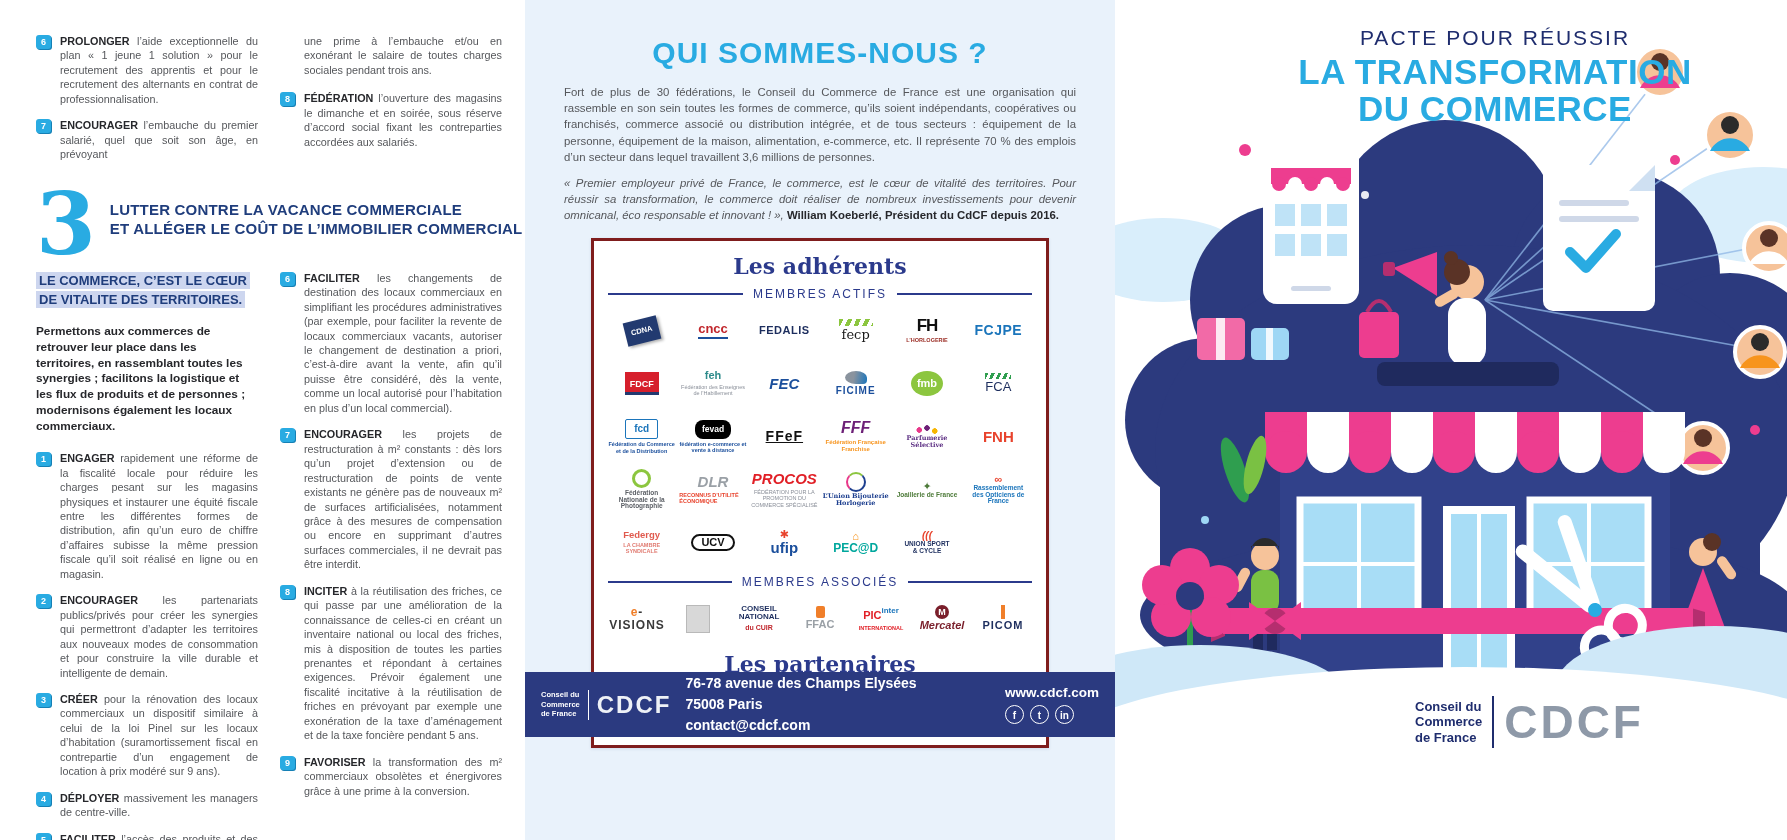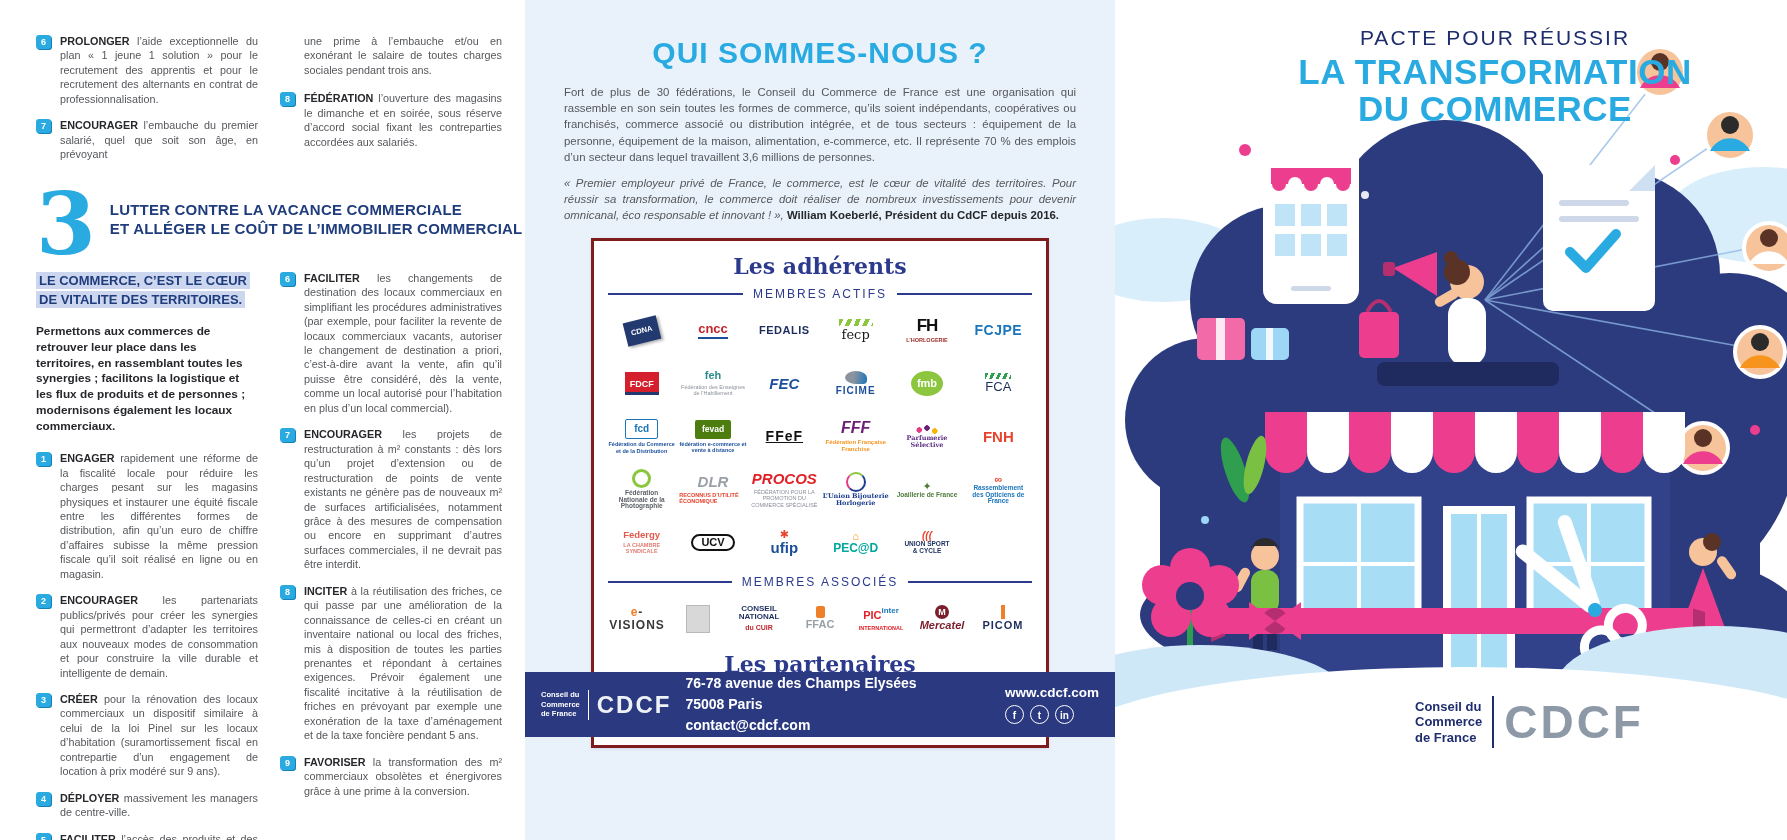--- a/index.html
+++ b/index.html
@@ -49,21 +49,21 @@
   .lgc-fdcf .lab{background:#d61f2c;color:#fff;padding:8px 5px 3px 5px;font-size:9px;border-bottom:3px solid #223a70;}
   .lgc-feh .lab{color:#2e8b8b;font-size:11px;}
   .lgc-fec .lab{color:#1b4f9c;font-size:15px;font-style:italic;font-weight:900;}
   .lgc-ficime .deco{width:22px;height:13px;border-radius:50% 50% 4px 50%;background:linear-gradient(100deg,#8a939e 40%,#1b75bb);margin-bottom:2px;}
   .lgc-ficime .lab{color:#1b4f9c;font-size:10px;letter-spacing:1px;}
   .lgc-fmb .lab{background:#8cc63f;color:#fff;border-radius:50%;padding:7px 6px;font-size:11px;font-weight:800;}
   .lgc-fca .deco{width:26px;height:6px;background:repeating-linear-gradient(115deg,#2f9e4f 0 3px,transparent 3px 6px);margin-bottom:1px;}
   .lgc-fca .lab{color:#1d2e5e;font-size:13px;font-weight:400;}
   .lgc-fcd .lab{color:#1b75bb;border:1.5px solid #1b75bb;border-radius:2px;padding:4px 8px;font-size:10px;}
   .lgc-fcd .cap{color:#1b4f9c;font-weight:bold;}
-  .lgc-fevad .lab{background:#4d7c0f;color:#fff;padding:5px 7px;border-radius:2px;font-size:8.5px;}
+  .lgc-fevad .lab{background:#000000;color:#fff;padding:5px 7px;border-radius:8px;font-size:8.5px;}
   .lgc-fevad .cap{color:#1b4f9c;font-weight:bold;}
   .lgc-ffef .lab{color:#111;font-size:14px;font-weight:900;letter-spacing:1px;text-decoration:underline;}
   .lgc-fff .lab{color:#6d2077;font-size:16px;font-weight:900;font-style:italic;}
   .lgc-fff .cap{color:#f7941d;font-size:6px;font-weight:bold;}
   .lgc-parf .deco{width:26px;height:10px;background:radial-gradient(circle at 20% 50%,#e8388a 2.5px,transparent 3px),radial-gradient(circle at 50% 30%,#6d2077 2.5px,transparent 3px),radial-gradient(circle at 80% 60%,#f7b500 2.5px,transparent 3px);}
   .lgc-parf .lab{color:#5b2d82;font-size:6.5px;font-family:"DejaVu Serif",serif;}
   .lgc-fnh .lab{color:#e8432d;font-size:15px;font-weight:900;}
   .lgc-fnp .deco{width:13px;height:13px;border-radius:50%;border:3px solid #8cc63f;margin-bottom:2px;}
   .lgc-fnp .lab{color:#5c6066;font-size:6.5px;max-width:58px;}
   .lgc-dlr .lab{color:#9aa0a6;font-size:15px;font-weight:900;font-style:italic;}

